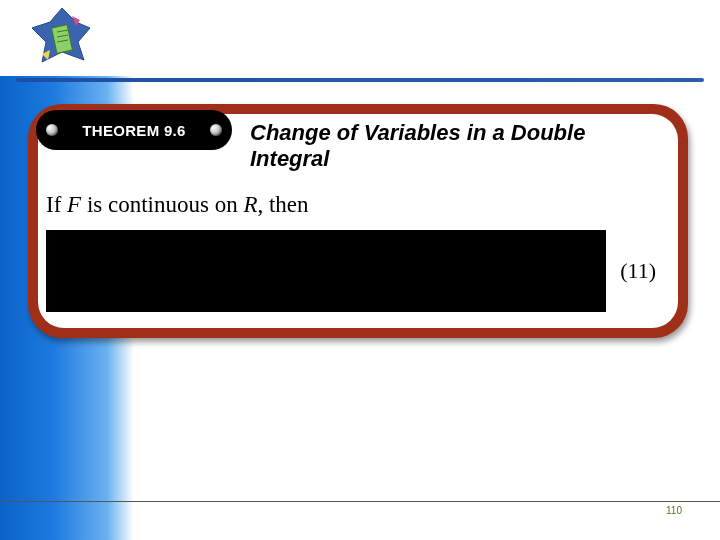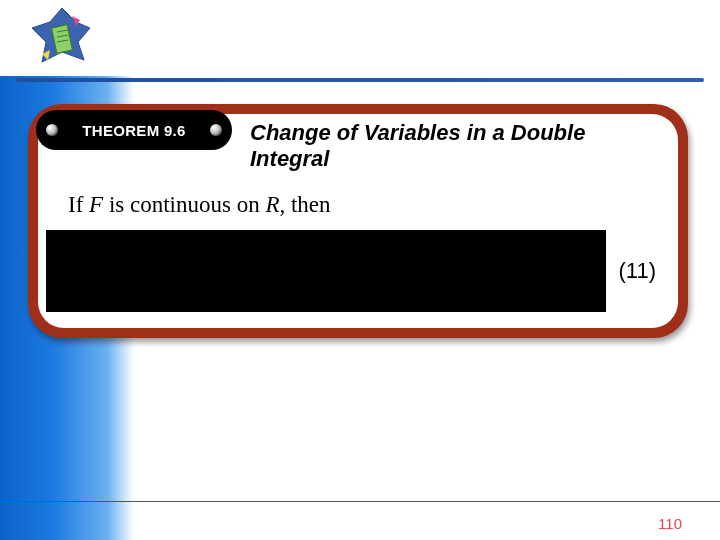--- a/index.html
+++ b/index.html
@@ -50,34 +50,33 @@
   .theorem-title {
     position: absolute; left: 250px; top: 120px; width: 400px;
     font-weight: bold; font-size: 22px; color: #000; line-height: 1.18;
     z-index: 3;
     font-style: italic;
   }
   .theorem-body {
     position: absolute; left: 46px; top: 192px; width: 620px;
     font-family: Georgia, 'Times New Roman', serif; font-size: 23px; color: #000;
     z-index: 3;
-    margin-left: 22px;
   }
   .theorem-body .ital { font-style: italic; }
   .eqn-redact {
     position: absolute; left: 46px; top: 230px; width: 560px; height: 82px;
     background: #000; z-index: 3;
   }
   .eqn-num {
     position: absolute; right: 40px; top: 258px;
-    font-family: Liberation Sans, sans-serif; font-size: 22px; color: #000;
+    font-family: Liberation Serif, serif; font-size: 22px; color: #000;
     z-index: 3;
   }
   .page-num {
-    position: absolute; right: 14px; bottom: 8px; font-size: 15px; color: #ef4444;
+    position: absolute; right: 14px; bottom: 24px; font-size: 10px; color: #4d7c0f;
   }
   .bottom-rule {
     position: absolute; left: 0; bottom: 38px; width: 720px; height: 1px;
     background: #555;
   }
 </style>
 </head>
 <body>
 
 <div class="slide">

